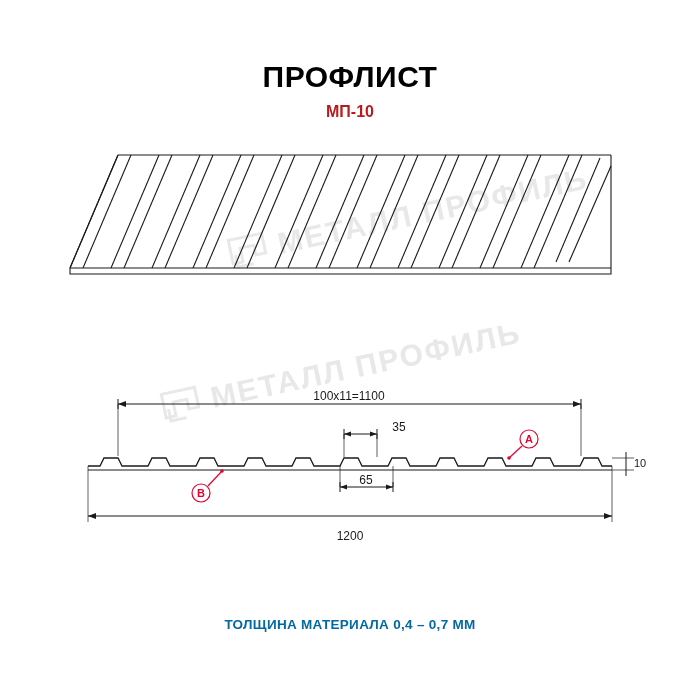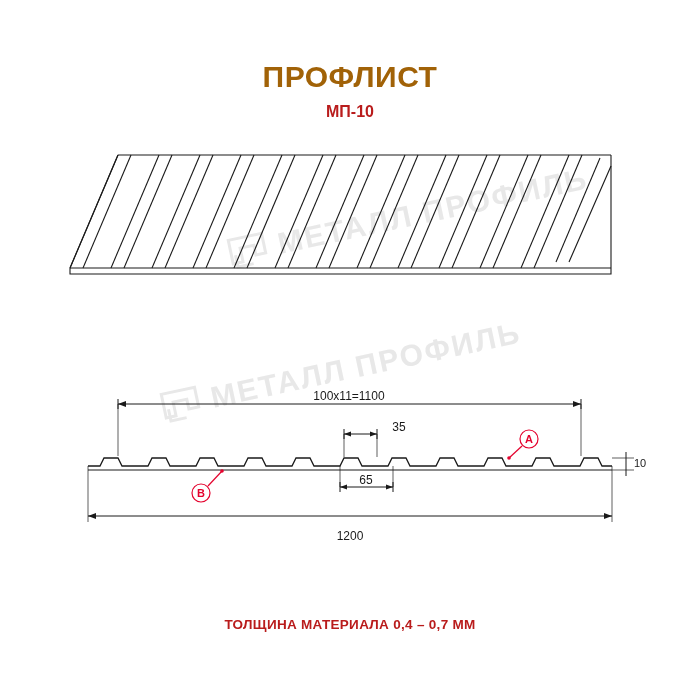--- a/index.html
+++ b/index.html
@@ -22,42 +22,42 @@
   }
   .title {
     position: absolute;
     top: 60px;
     left: 0;
     width: 700px;
     text-align: center;
     font-size: 30px;
     font-weight: bold;
     letter-spacing: 0.5px;
-    color: #a16207;
+    color: #000000;
   }
   .subtitle {
     position: absolute;
     top: 103px;
     left: 0;
     width: 700px;
     text-align: center;
     font-size: 16px;
     font-weight: bold;
     color: #b91c1c;
   }
   .footnote {
     position: absolute;
     top: 617px;
     left: 0;
     width: 700px;
     text-align: center;
     font-size: 13.5px;
     font-weight: bold;
     letter-spacing: 0.3px;
-    color: #b91c1c;
+    color: #0369a1;
   }
   svg.layer {
     position: absolute;
     top: 0;
     left: 0;
     width: 700px;
     height: 700px;
   }
   .wm-text {
     font-family: "Liberation Sans", sans-serif;

